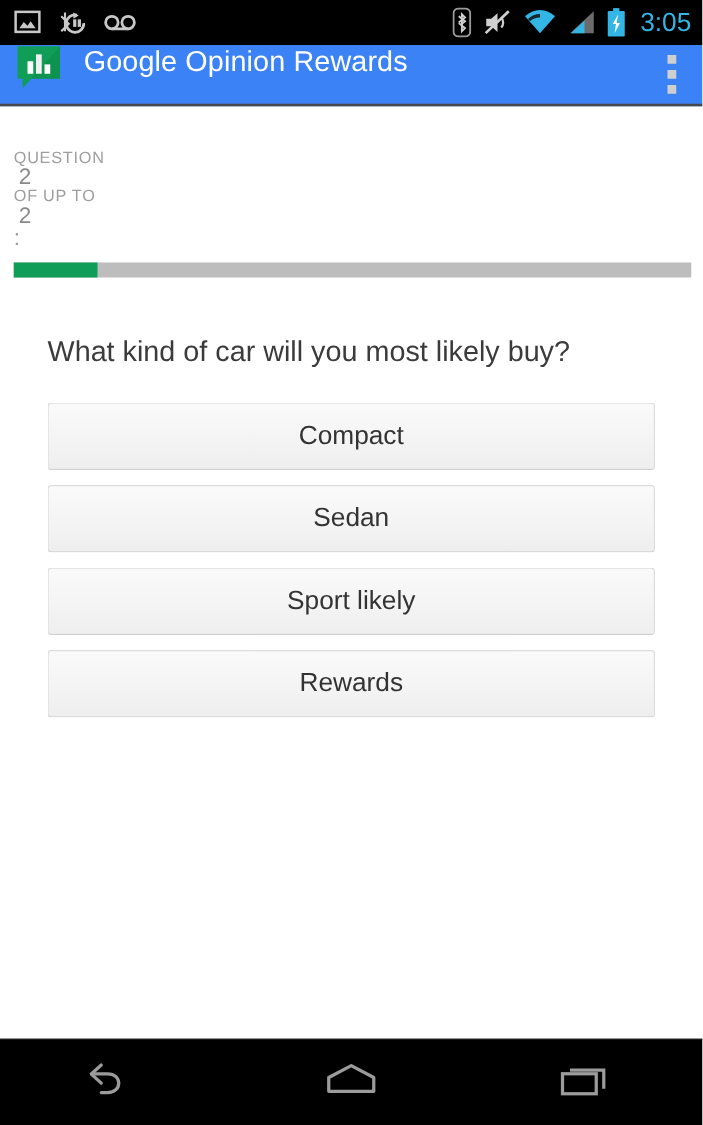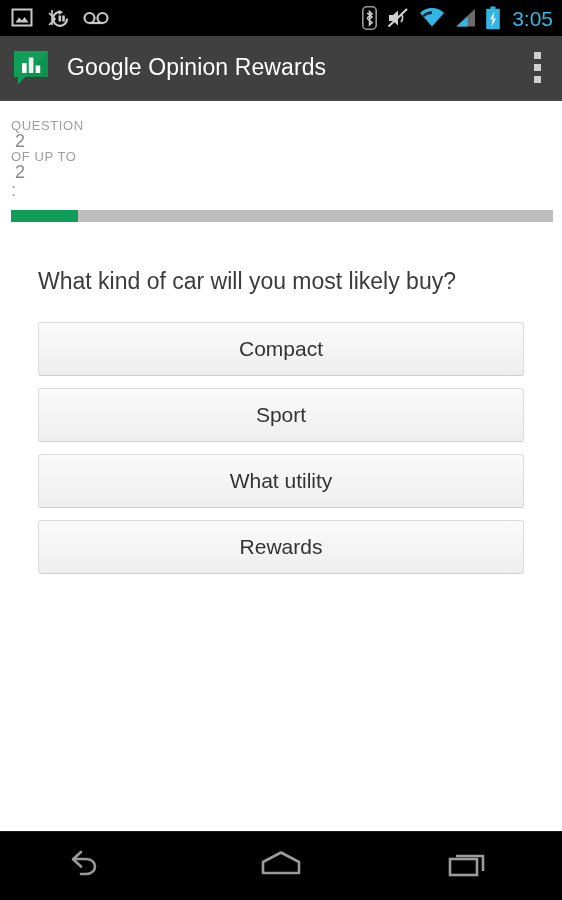--- a/index.html
+++ b/index.html
@@ -39,25 +39,25 @@
     color: #33b5e5;
     font-size: 21px;
     font-weight: normal;
     letter-spacing: 0px;
     line-height: 1;
     padding-left: 2px;
   }
 
   
   .action-bar {
-    height: 65px;
-    background: #404040;
+    height: 49px;
+    background: #3b82f6;
     border-bottom: 2px solid #474747;
     display: flex;
-    align-items: center;
+    align-items: flex-start;
     box-sizing: border-box;
     padding: 0 0 0 13px;
     position: relative;
   }
   .app-icon {
     width: 36px;
     height: 36px;
     flex: 0 0 36px;
     display: block;
   }
@@ -282,22 +282,22 @@
     </div>
     <div class="progress-track">
       <div class="progress-fill" id="progress-fill" style="width: 12.3%; background: rgb(15, 157, 88);"></div>
     </div>
   </div>
 
   <div class="question-text">What kind of car will you most likely buy?</div>
 
   <div class="options">
     <button class="option-button">Compact</button>
-    <button class="option-button">Sport</button>
-    <button class="option-button">What utility</button>
+    <button class="option-button">Sedan</button>
+    <button class="option-button">Sport likely</button>
     <button class="option-button">Rewards</button>
   </div>
 
 </div>
 
 <div class="nav-bar">
   <div class="nav-btn">
     <span>
       <svg width="52" height="34" viewBox="0 0 52 34">
         <path d="M6 12 L18 12 C30 12 30 27 18 27 L13 27" fill="none" stroke="#9b9b9b" stroke-width="2.6" stroke-linecap="round" stroke-linejoin="round"></path>

